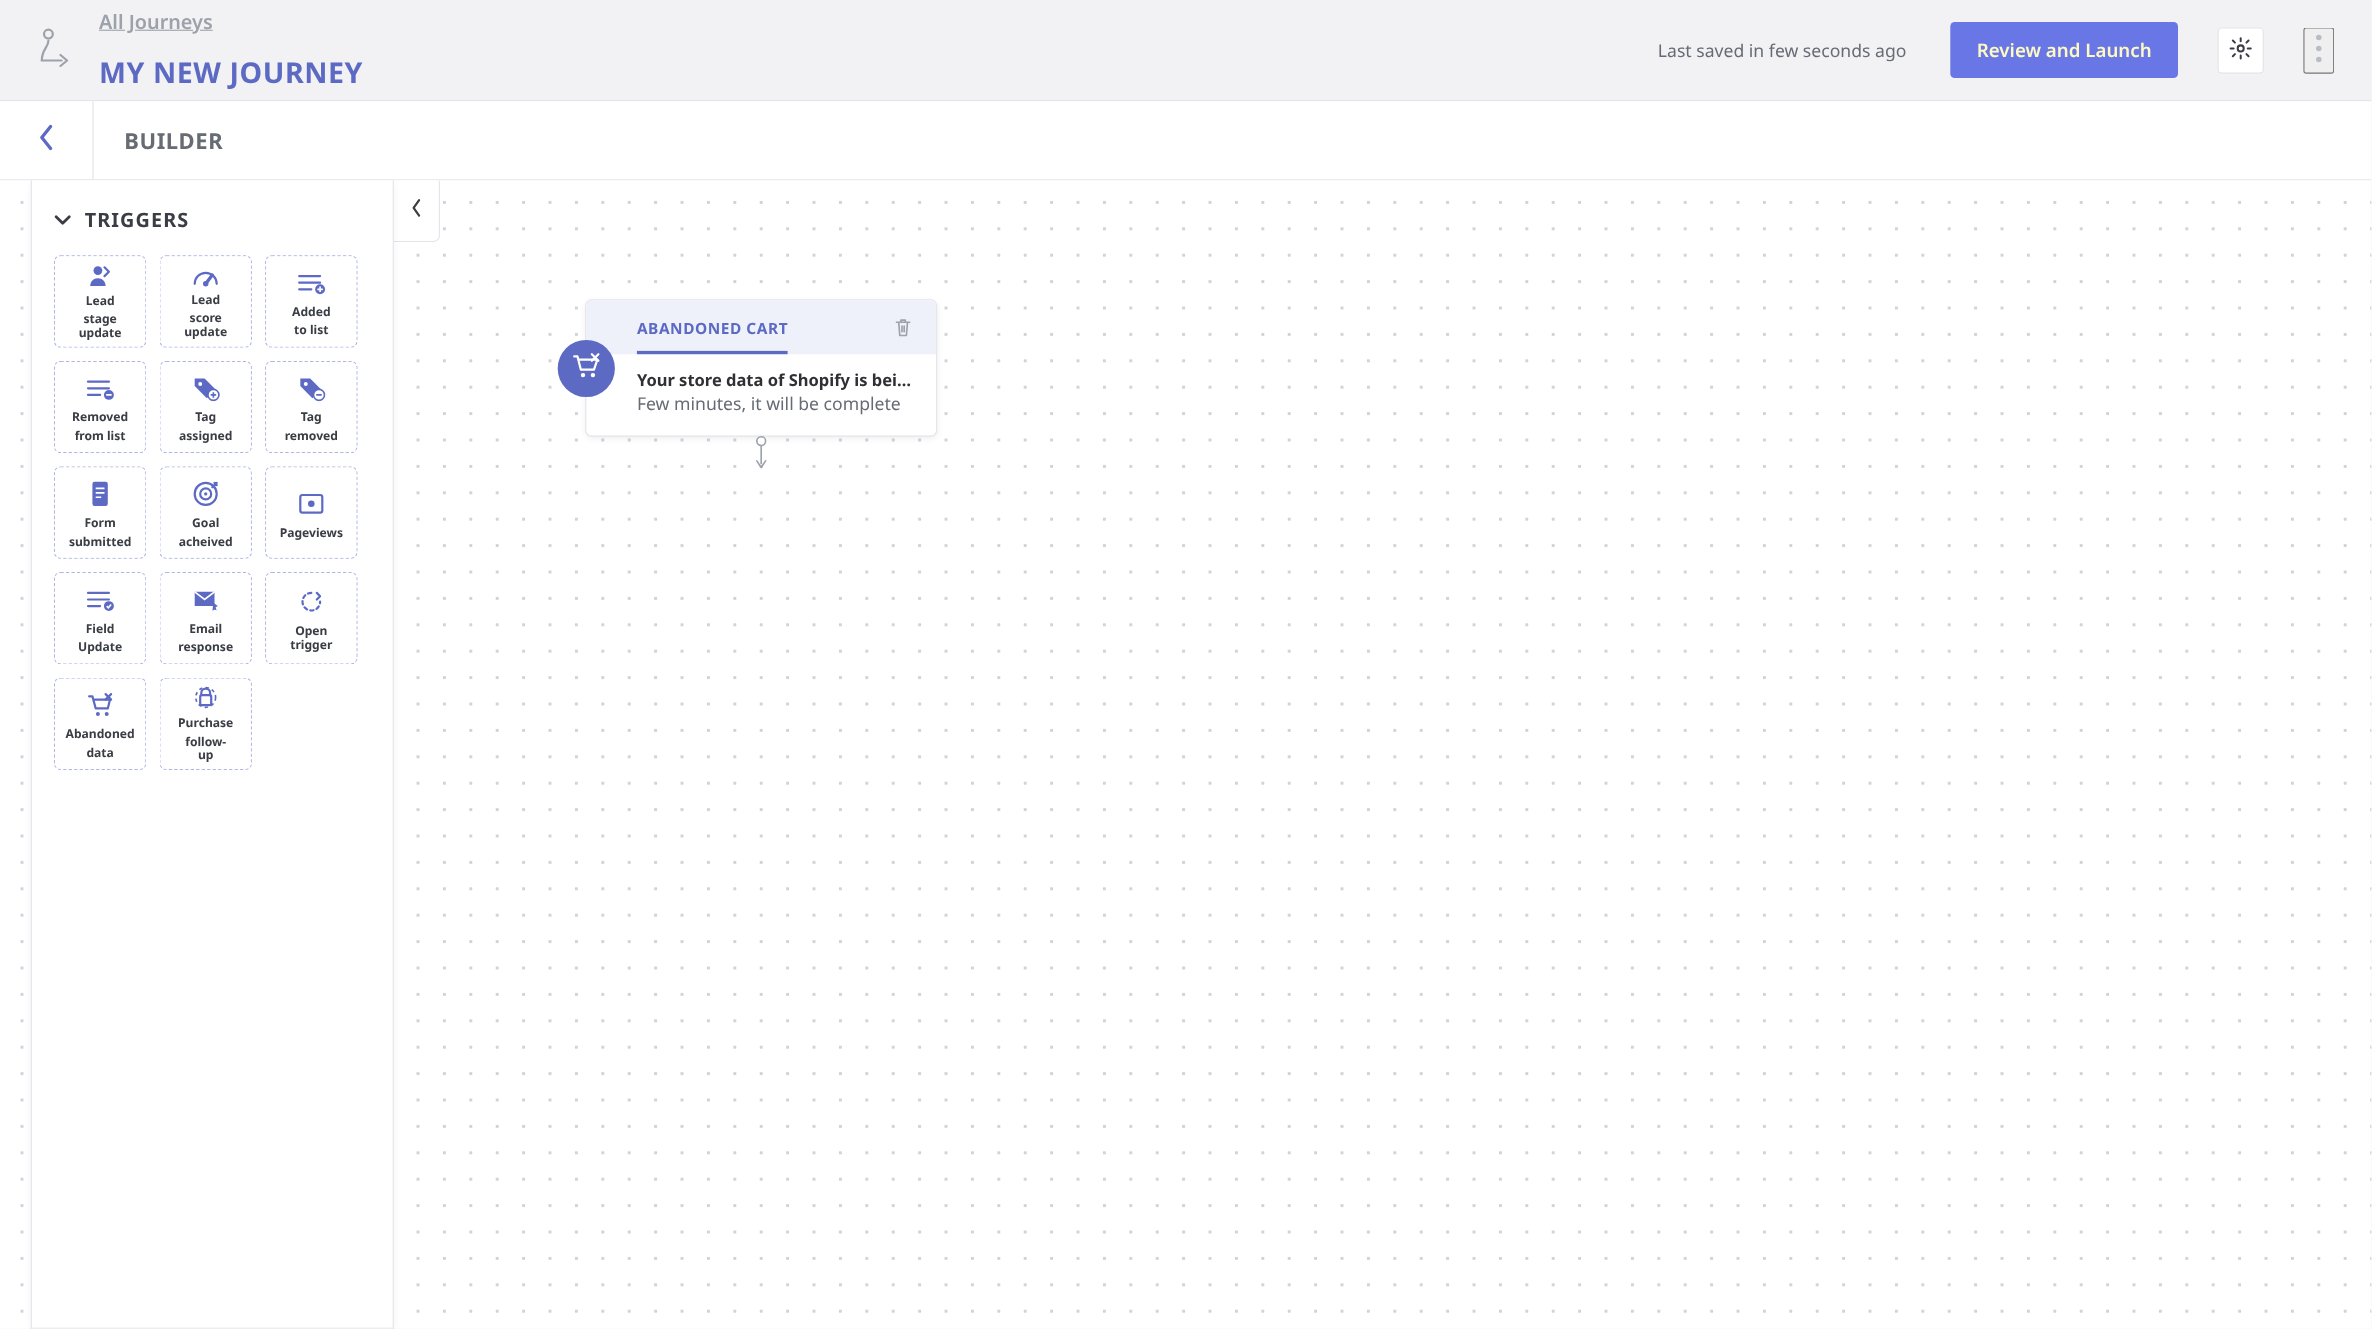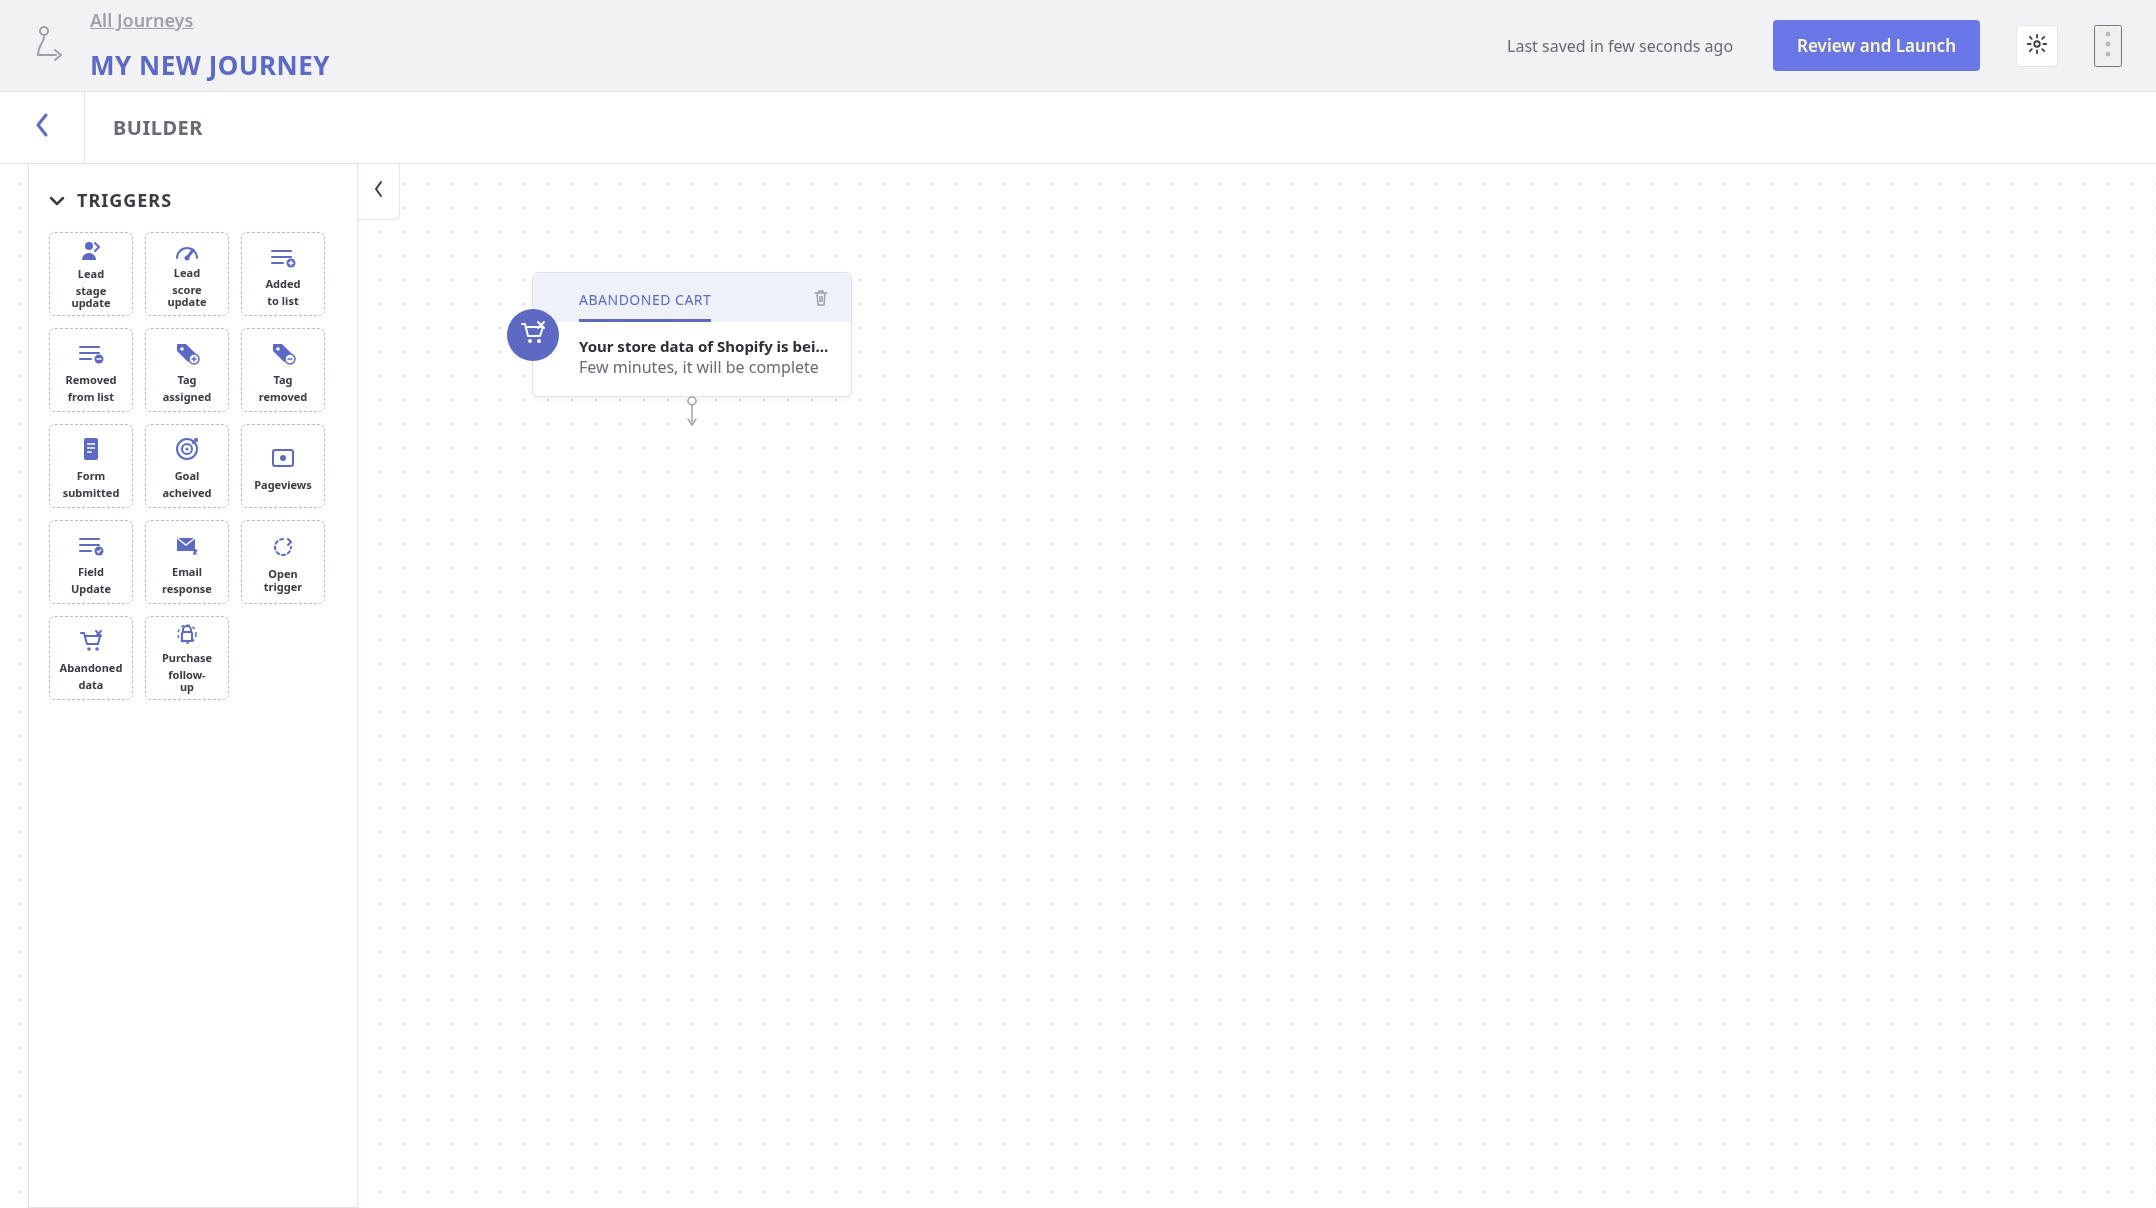--- a/index.html
+++ b/index.html
@@ -117,21 +117,21 @@
 }
 .canvas-badge{
   position:absolute;left:-26px;top:36px;width:52px;height:52px;border-radius:50%;
   background:var(--accent);display:flex;align-items:center;justify-content:center;
 }
 .card-head{
   display:flex;align-items:center;justify-content:space-between;
   padding:16px 22px 0 46px;background:#EEF0FA;border-radius:6px 6px 0 0;
 }
 .card-head .tab-label{
-  font-size:14px;font-weight:400;letter-spacing:.5px;color:var(--accent);
+  font-size:14px;font-weight:700;letter-spacing:.5px;color:var(--accent);
   padding-bottom:10px;border-bottom:3px solid var(--accent);
 }
 .card-head .trash{cursor:pointer;padding-bottom:10px;}
 .card-body{padding:14px 22px 18px 46px;}
 .card-body .msg-title{font-size:15px;font-weight:700;color:#2F3034;white-space:nowrap;overflow:hidden;text-overflow:ellipsis;}
 .card-body .msg-sub{font-size:16px;color:var(--grey-text);margin-top:0;}
 .arrow-out{
   position:absolute;left:50%;top:100%;transform:translateX(-50%);
 }
 

